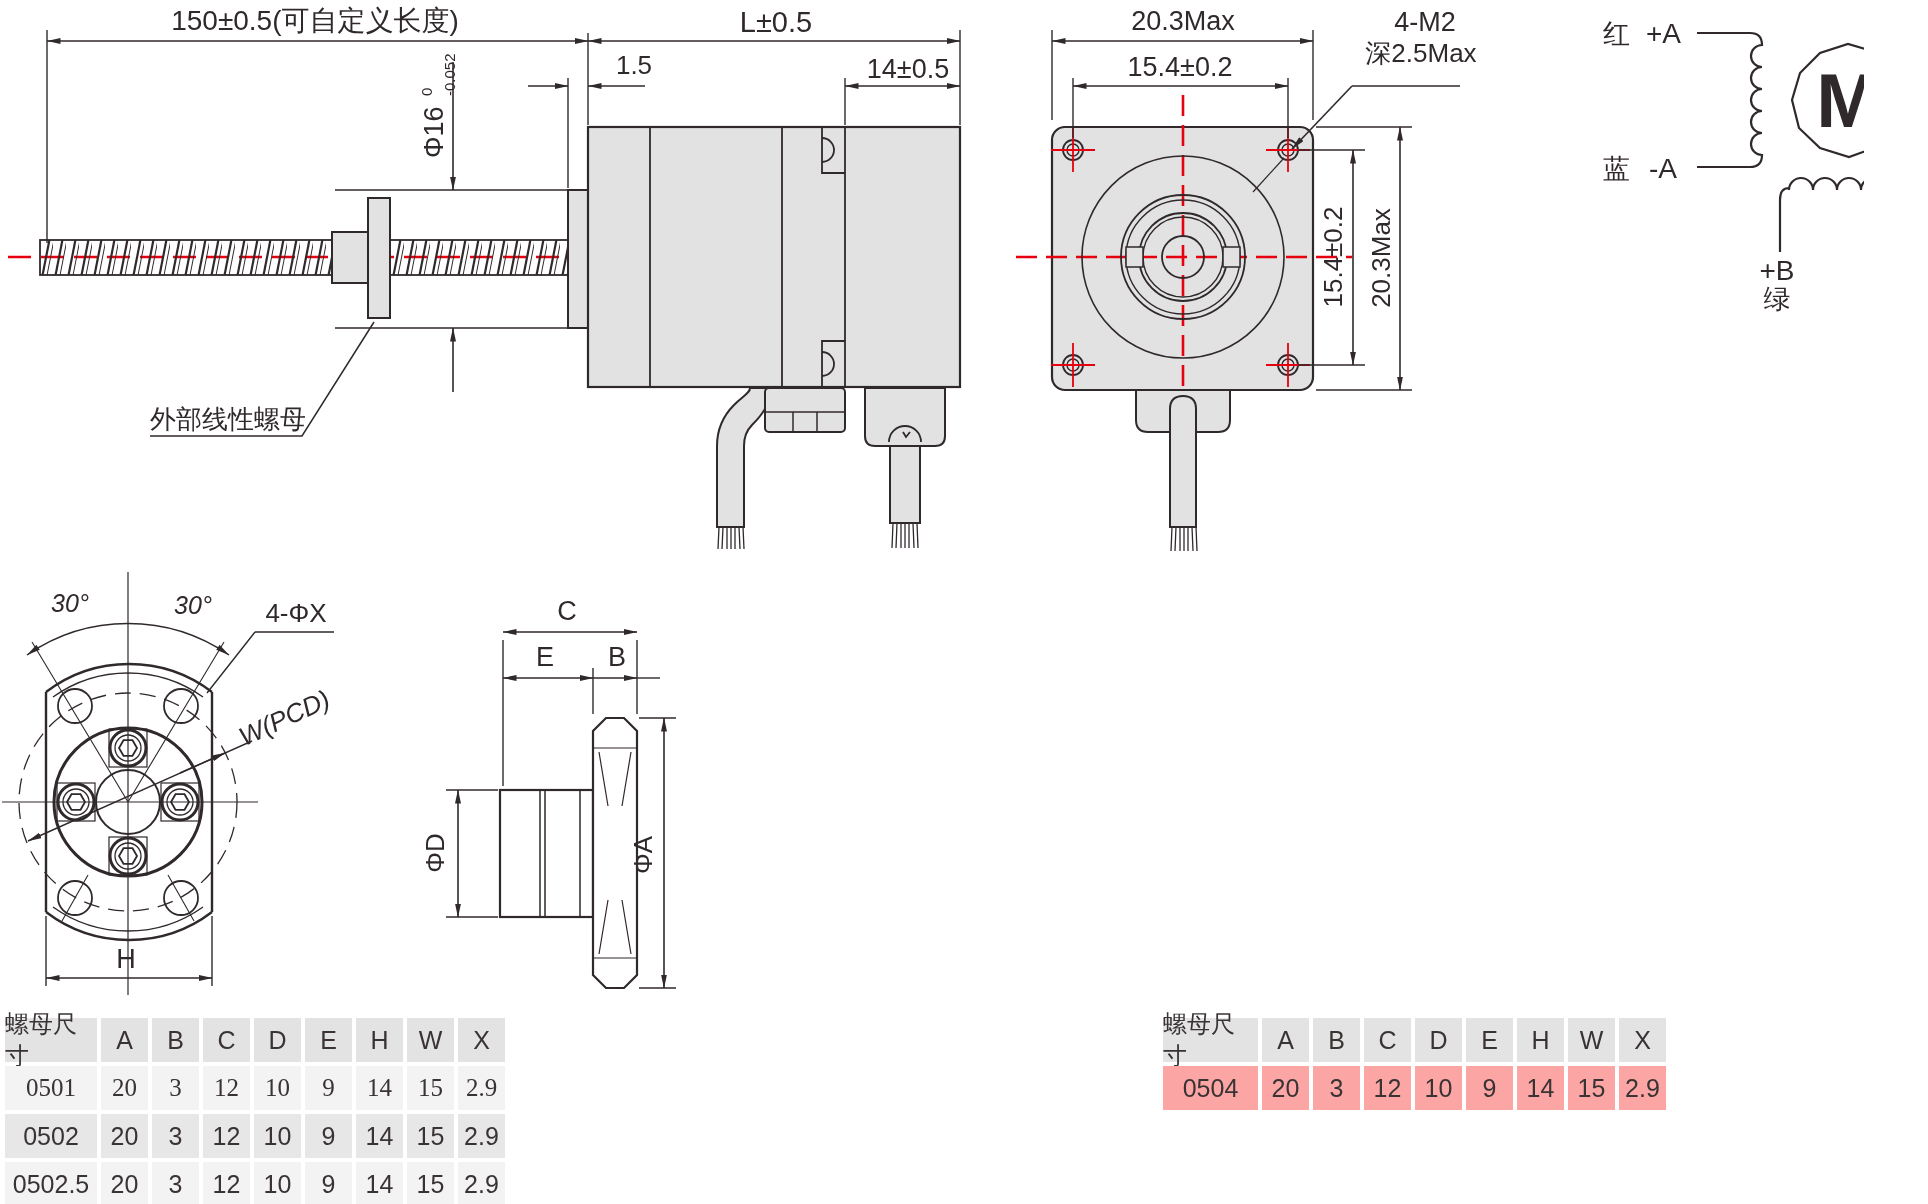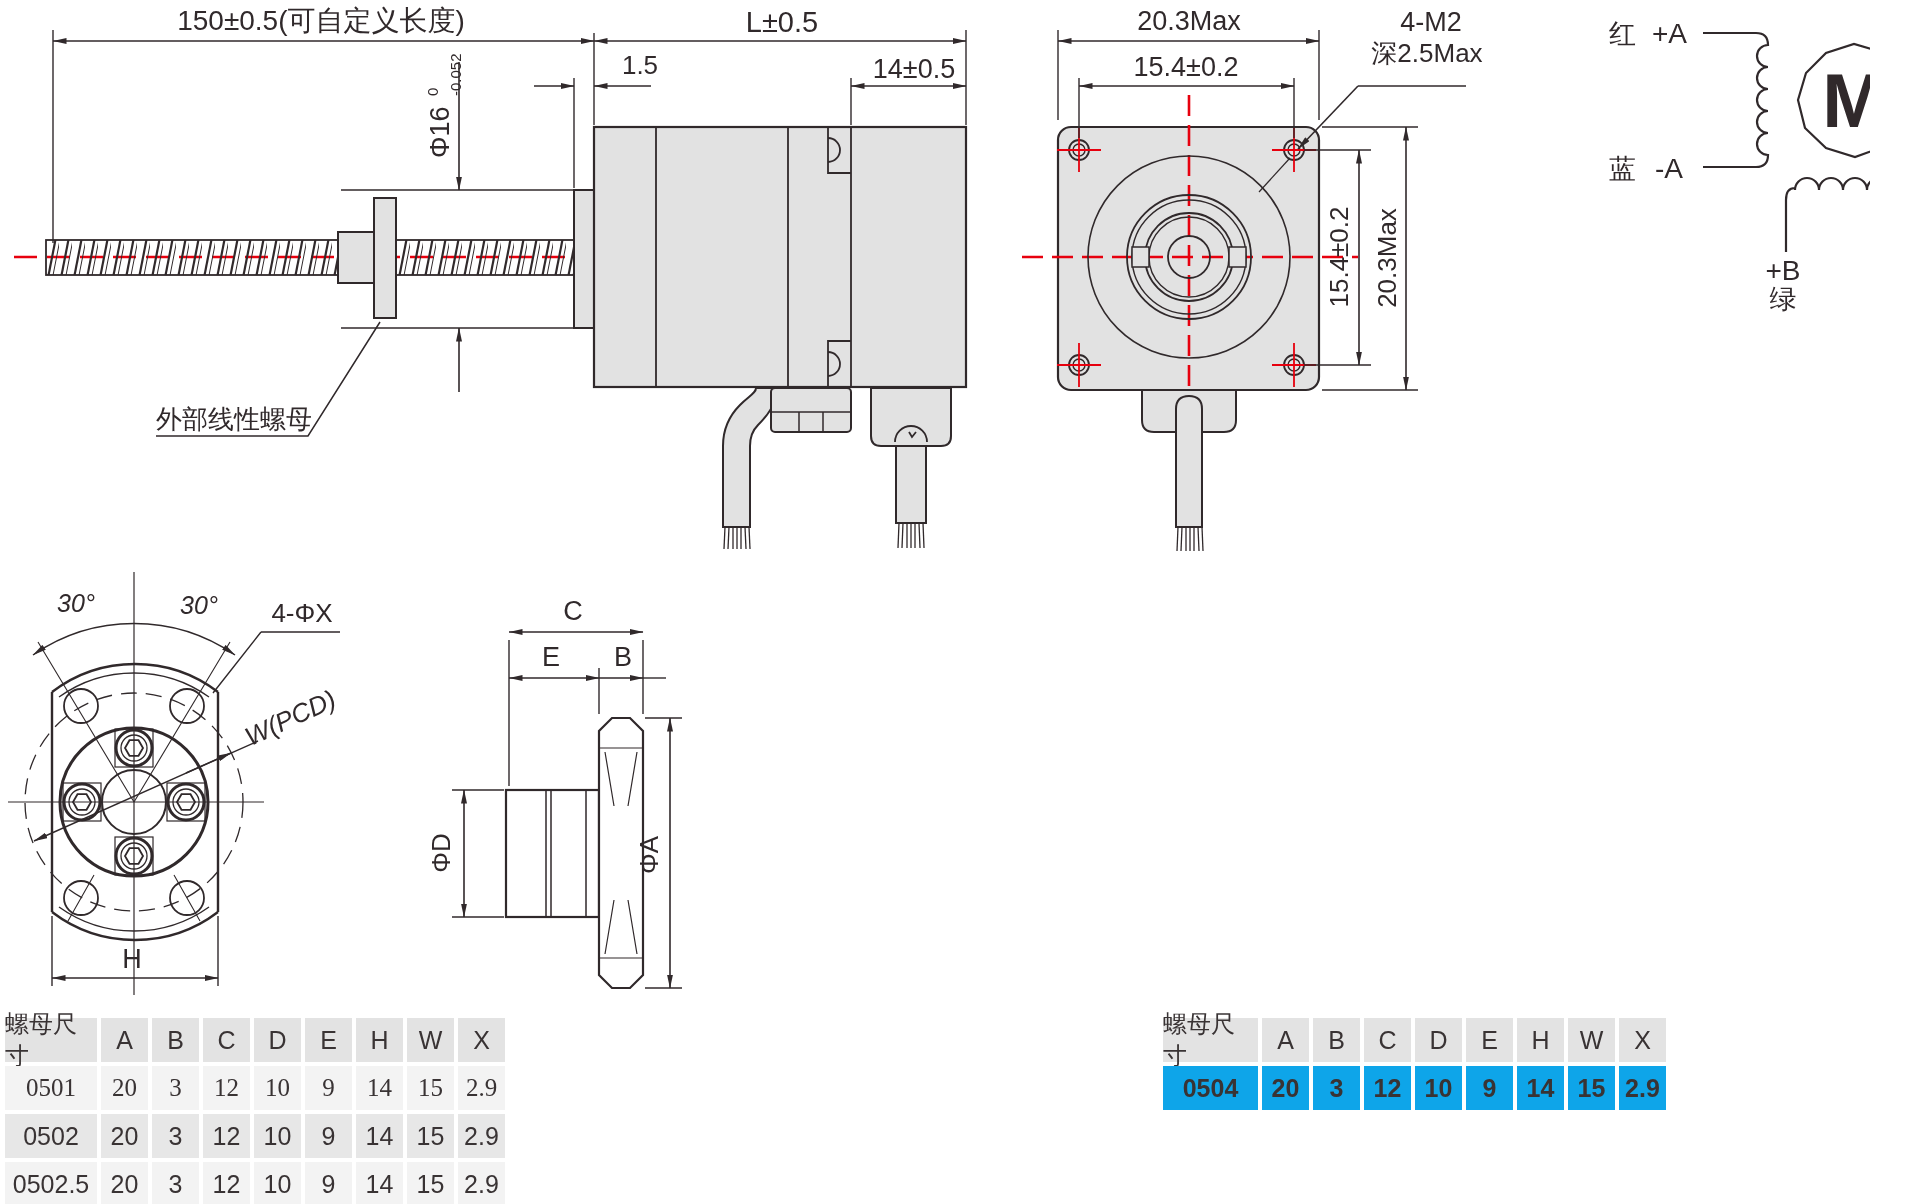--- a/index.html
+++ b/index.html
@@ -1,26 +1,26 @@
 <!DOCTYPE html>
 <html><head>
 <meta charset="utf-8">
 <style>
   html,body{margin:0;padding:0;background:#ffffff;}
   .stage{position:relative;width:1864px;height:1204px;background:#ffffff;overflow:hidden;
-         font-family:"Liberation Sans", sans-serif;padding-left:6px;}
+         font-family:"Liberation Sans", sans-serif;}
   svg text{font-family:"Liberation Sans", sans-serif;fill:#30292b;}
   .tbl{position:absolute;display:grid;gap:4px;}
   .tbl .c{display:flex;align-items:center;justify-content:center;height:44px;
           font-size:25px;color:#393334;}
   .tbl .hd{background:#e3e3e3;}
   .tbl .r0{background:#f3f3f3;font-family:Liberation Serif, serif;}
   .tbl .r1{background:#e7e7e7;text-align:right;}
   .tbl .r2{background:#f3f3f3;}
-  .tbl .rr{background:#0ea5e9;font-weight:bold;}
+  .tbl .rr{background:#fca5a5;}
 </style>
 </head>
 <body>
 
 <div class="stage">
 
 <svg width="1928" height="1204" viewBox="0 0 1928 1204">
   <defs>
     <marker id="arr" viewBox="0 0 14 6" refX="13.5" refY="3" markerWidth="14" markerHeight="6" orient="auto-start-reverse" markerUnits="userSpaceOnUse">
       <path d="M0,0 L14,3 L0,6 Z" fill="#30292b"></path>

